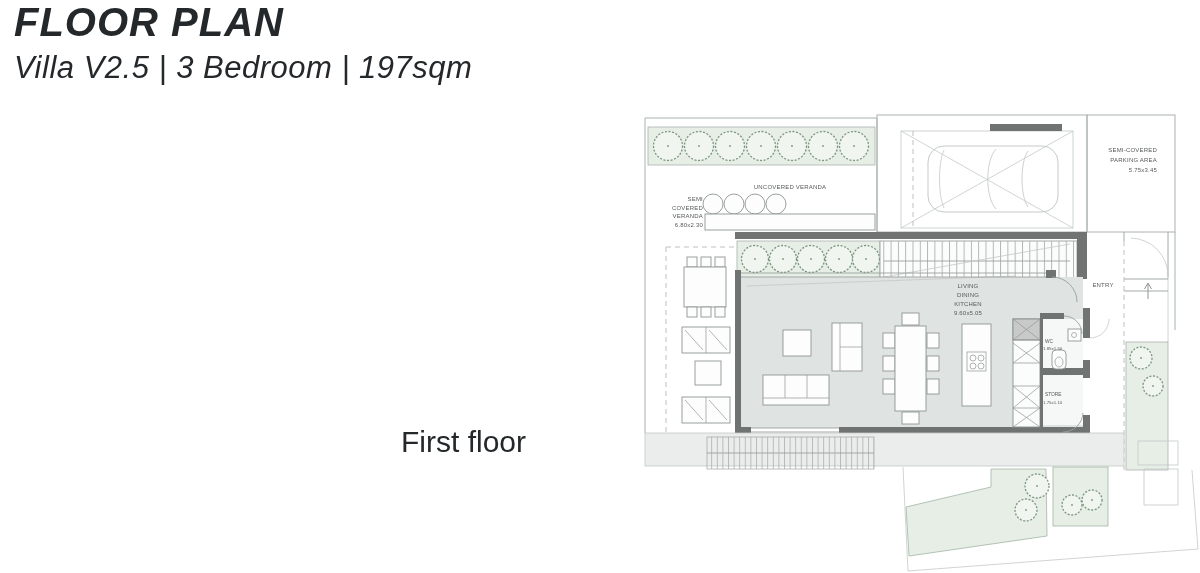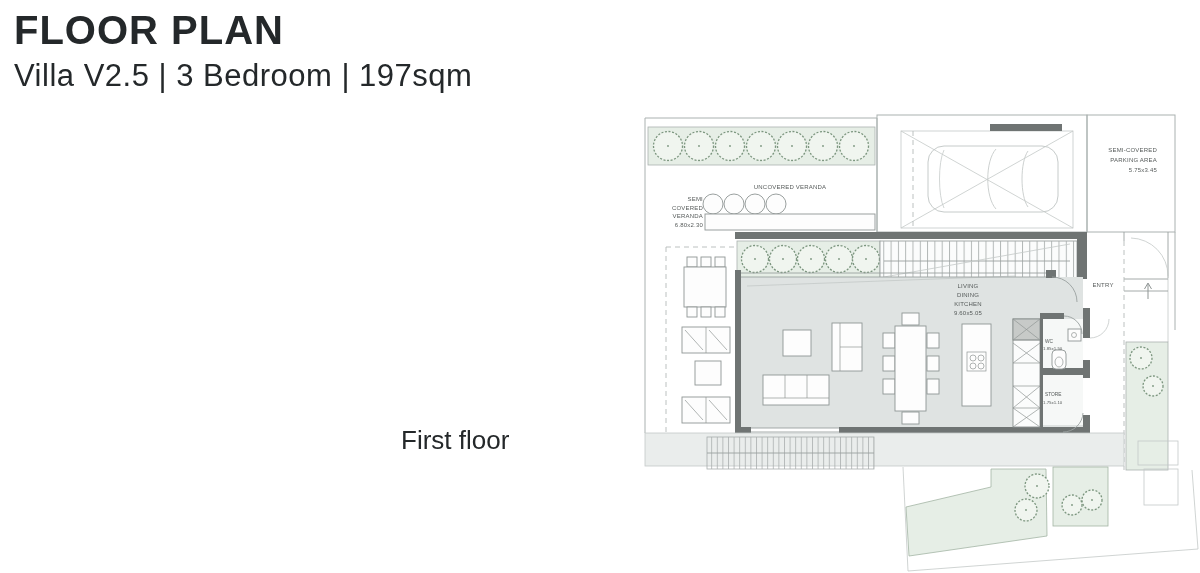--- a/index.html
+++ b/index.html
@@ -1,32 +1,32 @@
 <!DOCTYPE html>
 <html style="--page_bg: #ffffff; --title_color: #24282a; --plan_text: #565b5a; --wall: #6f7473; --floor: #dfe3e2; --green_band: #e6eee6; --band_bg: #eaedec; --tree_stroke: #7b957e; --line: #aab1b0; --line_light: #c4c9c8;"><head>
 <meta charset="utf-8">
 <style>
   html,body{margin:0;padding:0;}
   body{
     width:1200px;height:573px;position:relative;overflow:hidden;
     background:var(--page_bg,#fff);
     font-family:"Liberation Sans",sans-serif;
   }
-  .header{position:absolute;left:14px;top:8px;}
+  .header{position:absolute;left:14px;top:0;font-style:italic;}
   .title{
     margin:0;font-size:40px;font-weight:600;letter-spacing:1px;
     color:var(--title_color,#232629);
   }
   .subtitle{
     margin-top:5px;font-size:31px;font-weight:400;letter-spacing:0.5px;
     color:var(--title_color,#2b2f32);
     text-align:center;
   }
   .floor-label{
-    position:absolute;left:401px;top:425px;font-size:26px;
+    position:absolute;left:401px;top:425px;font-size:30px;
     color:var(--title_color,#17191b);
   }
   .plan-wrap{position:absolute;left:640px;top:108px;width:560px;height:465px;}
   svg{display:block;}
   svg text{
     font-family:"Liberation Sans",sans-serif;
     fill:var(--plan_text,#565b5a);
   }
   .t6{font-size:6px;letter-spacing:0.2px;}
   .t5{font-size:4.8px;}

